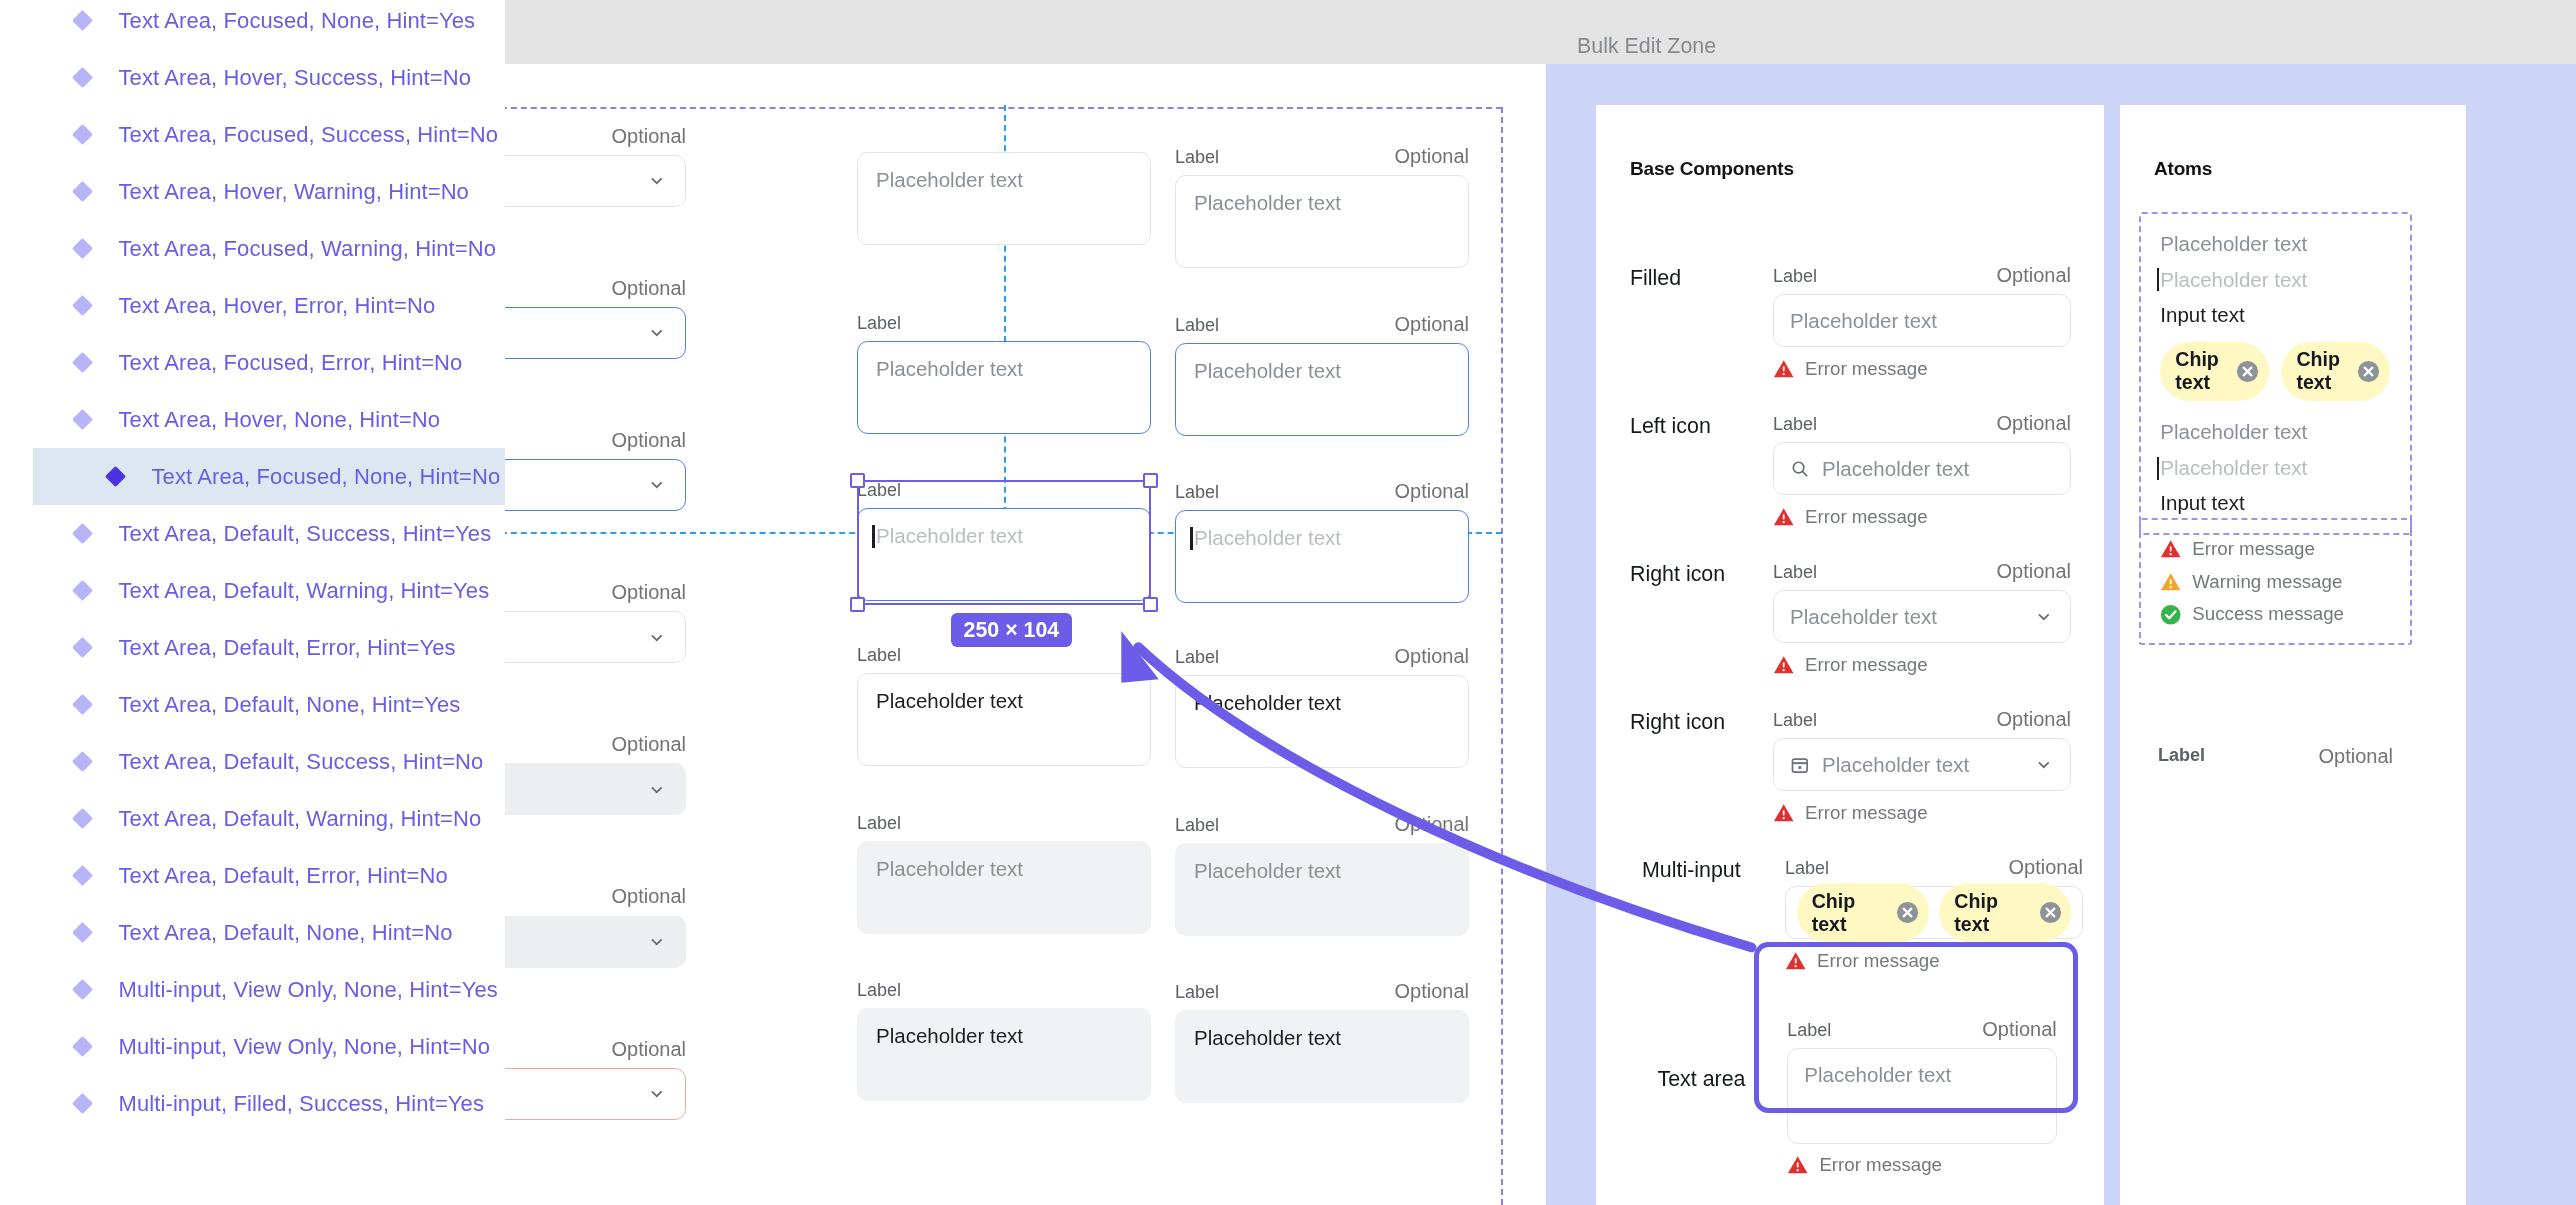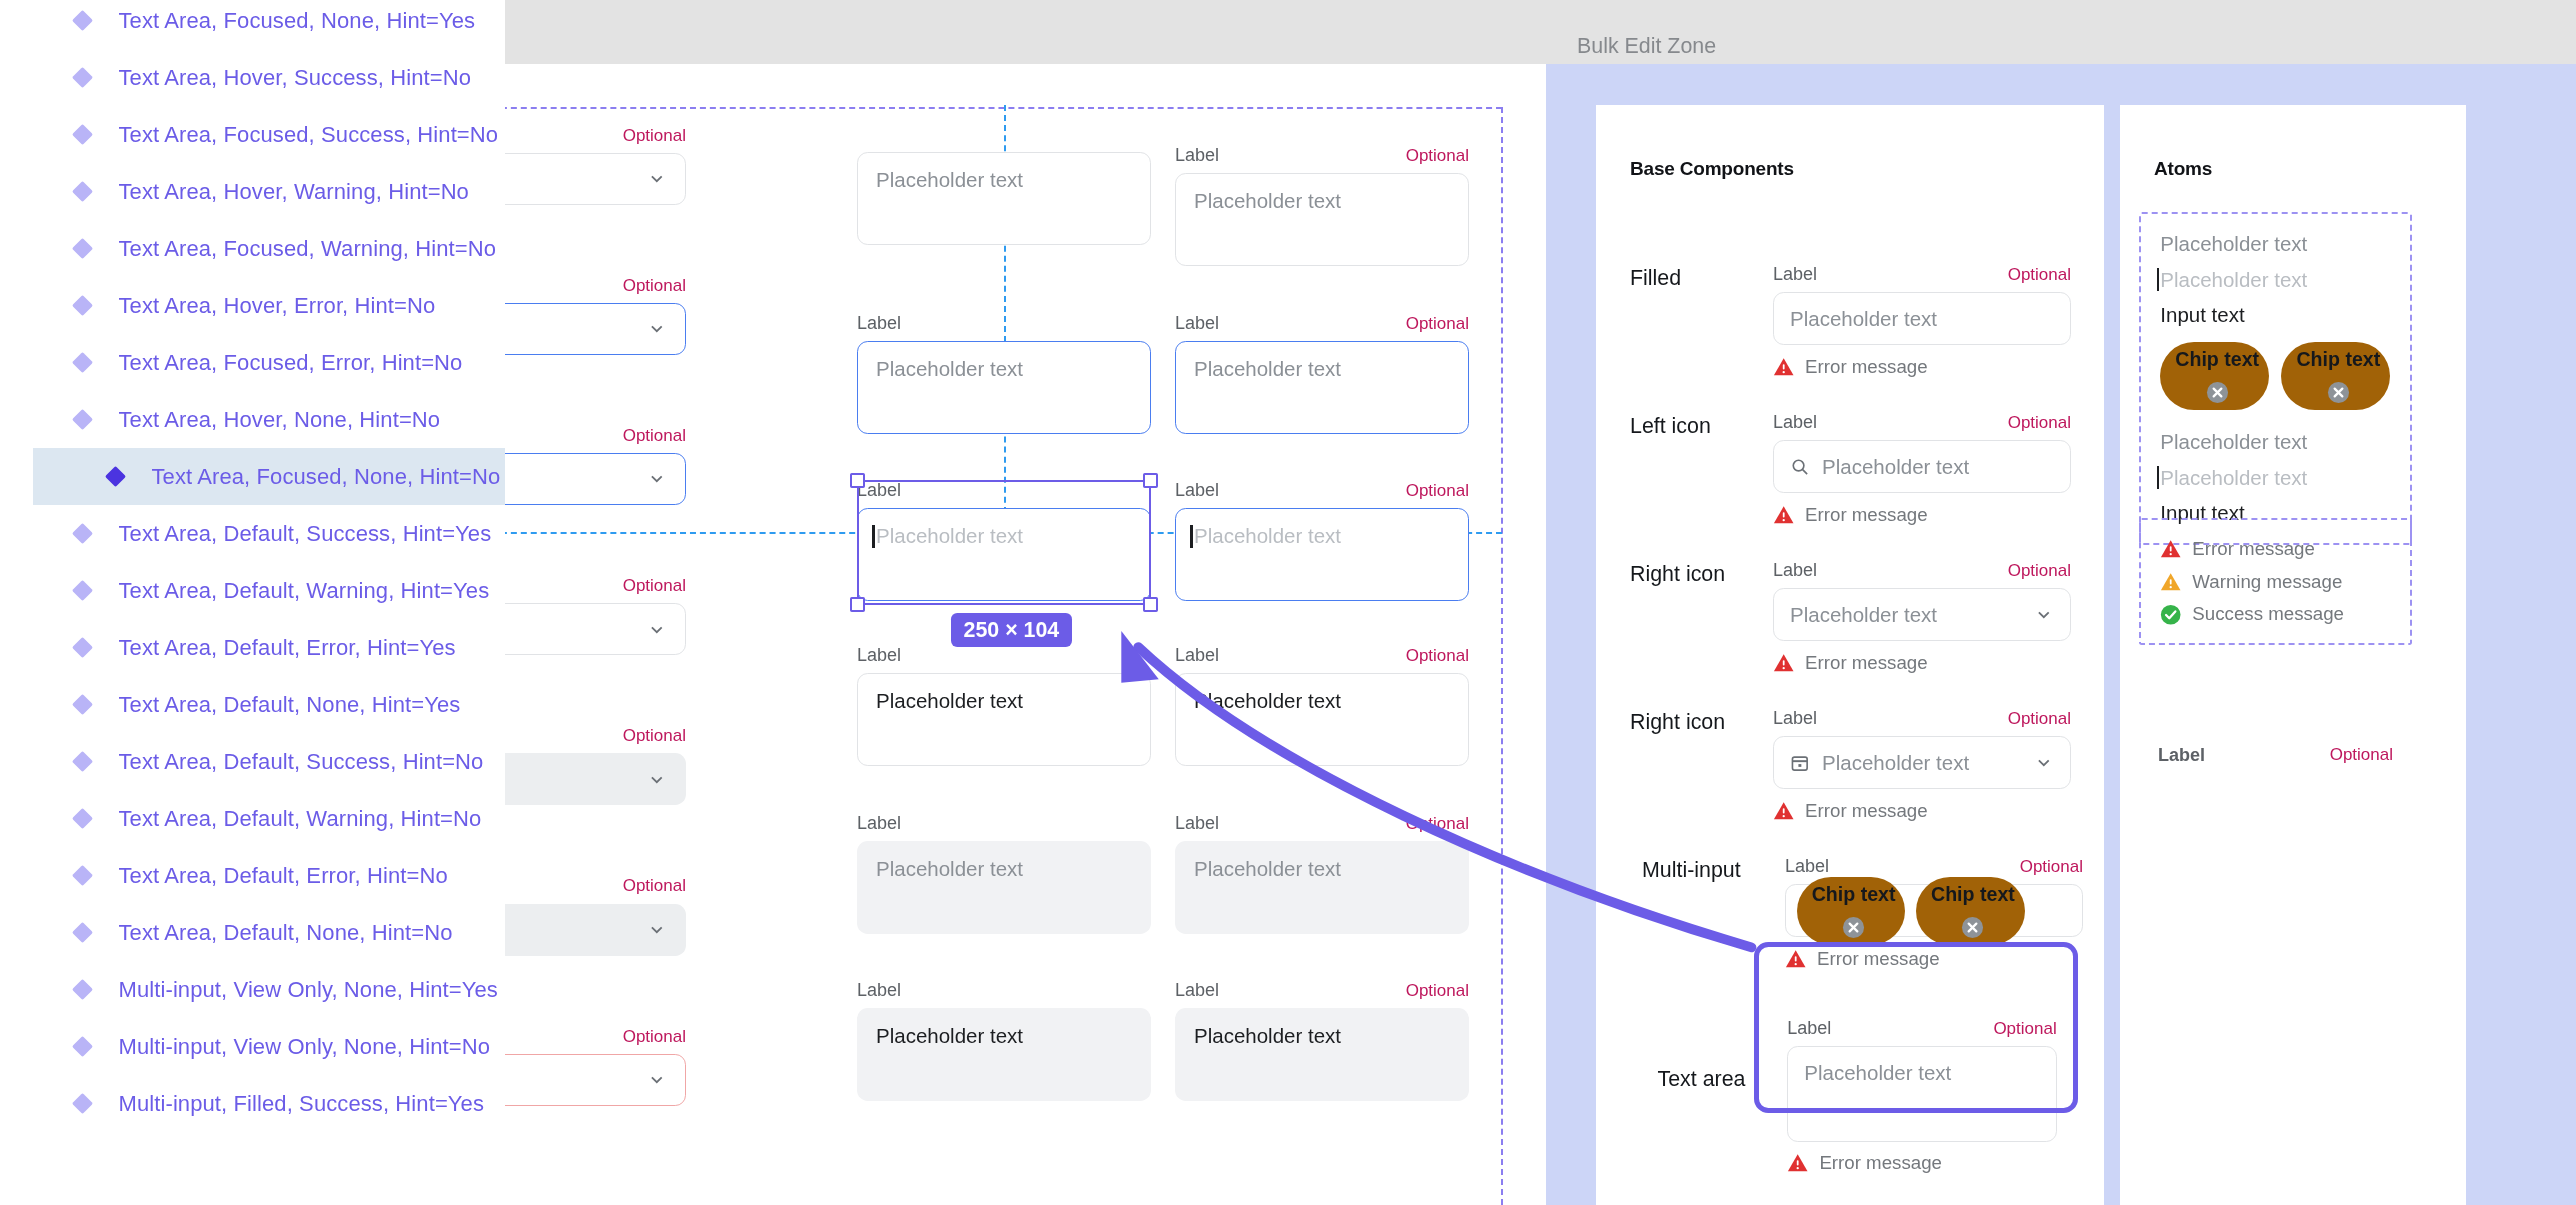--- a/index.html
+++ b/index.html
@@ -83,21 +83,21 @@
     position: absolute;
     border-top: 2.7px dashed #2e9bf0;
   }
 
   
   .fld-head {
     display: flex; justify-content: space-between; align-items: baseline;
     margin-bottom: 7.1px;
   }
   .fld-label { font-size: 18px; color: #5d6166; }
-  .fld-opt   { font-size: 17px; color: #be185d; }
+  .fld-opt   { font-size: 20px; color: #737373; }
 
   .ta-box {
     border: 1.8px solid #e1e3e6;
     border-radius: 10.7px;
     background: #ffffff;
     padding: 15px 18px;
     font-size: 20.5px;
   }
   .ta-box.focused { border-color: #4a7df0; }
   .ta-box.filledbg { background: #f1f2f4; border-color: transparent; }
@@ -176,24 +176,24 @@
     font-size: 18.7px; color: #74787d;
   }
 
   
   .ico-tri { width: 21.4px; height: 19.6px; flex:0 0 auto; }
   .ico-cir { width: 21.4px; height: 21.4px; flex:0 0 auto; }
 
   
   .chip {
     display: inline-flex; align-items: center; gap: 9.8px;
-    background: #a16207;
+    background: #fef9c3;
     border-radius: 890px;
     padding: 6.2px 9.8px 6.2px 15px;
-    font-size: 19.6px; font-weight: 700; color: #15181c; flex-direction: column;
+    font-size: 19.6px; font-weight: 700; color: #15181c;
   }
   .chip-x { width: 23px; height: 23px; flex: 0 0 auto; }
 
   
   .atom-group {
     border: 2.2px dashed #9d92f2;
     border-radius: 2.7px;
     padding: 18px 19.6px;
   }
   .atom-line { font-size: 20.5px; margin-bottom: 11.6px; }

